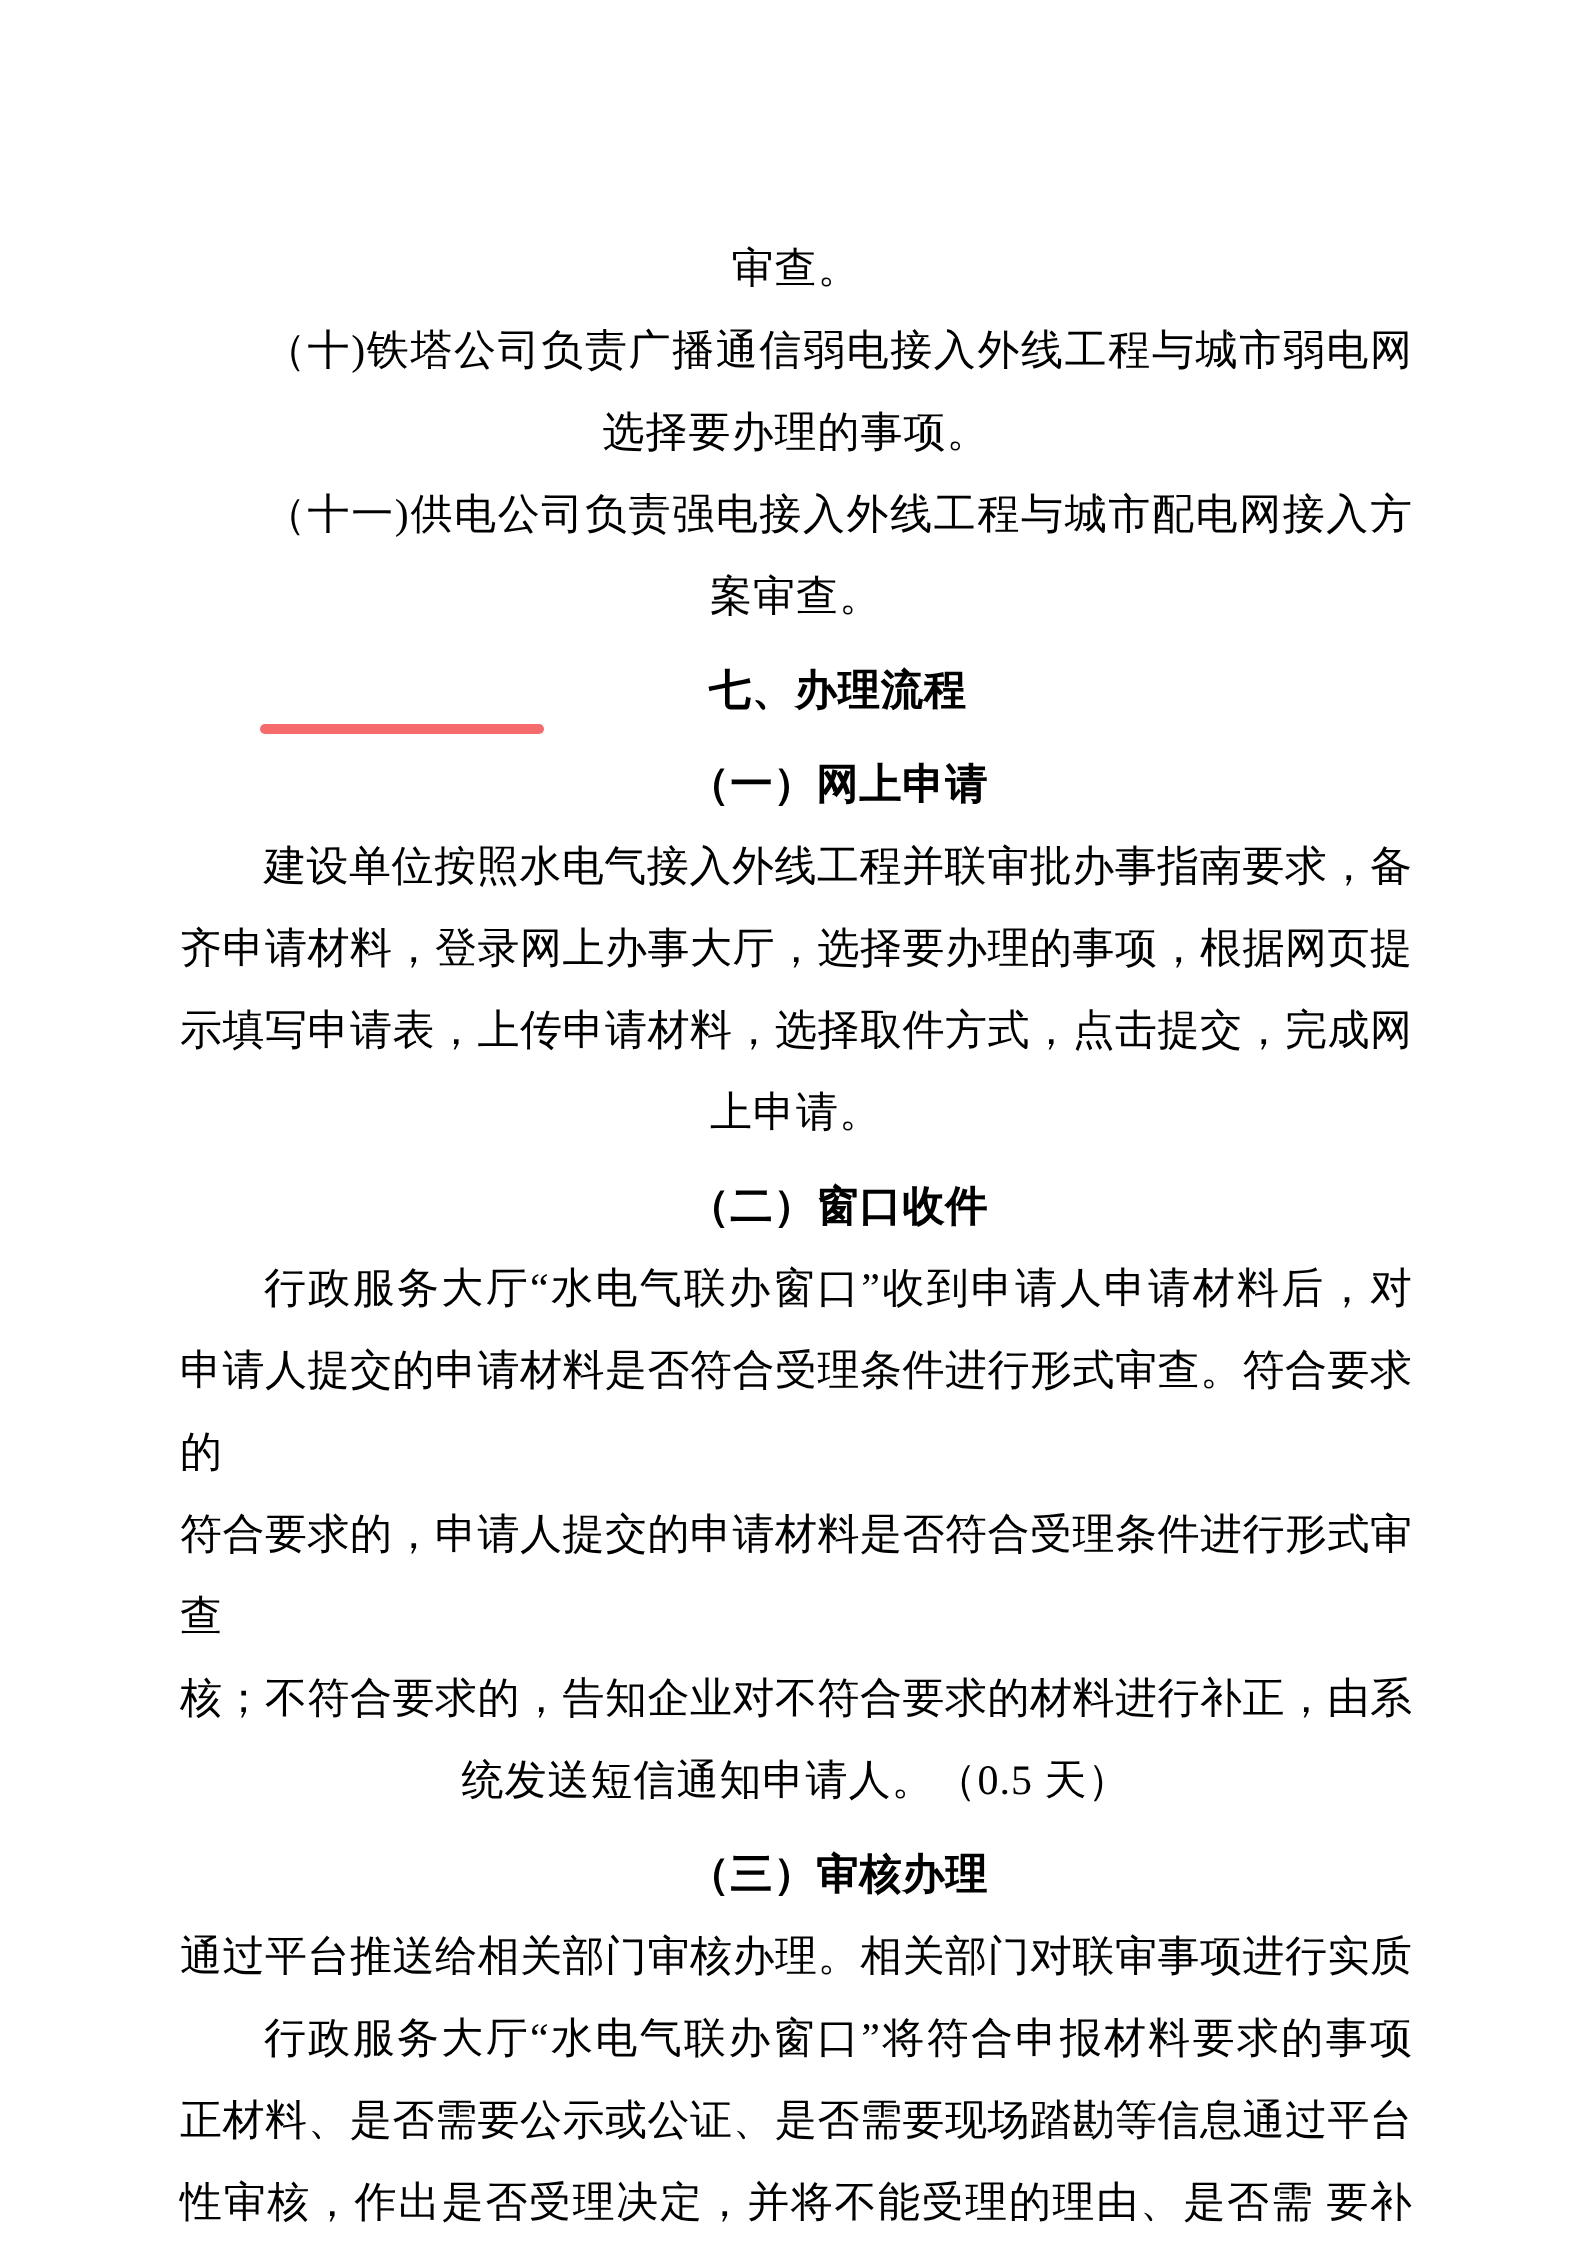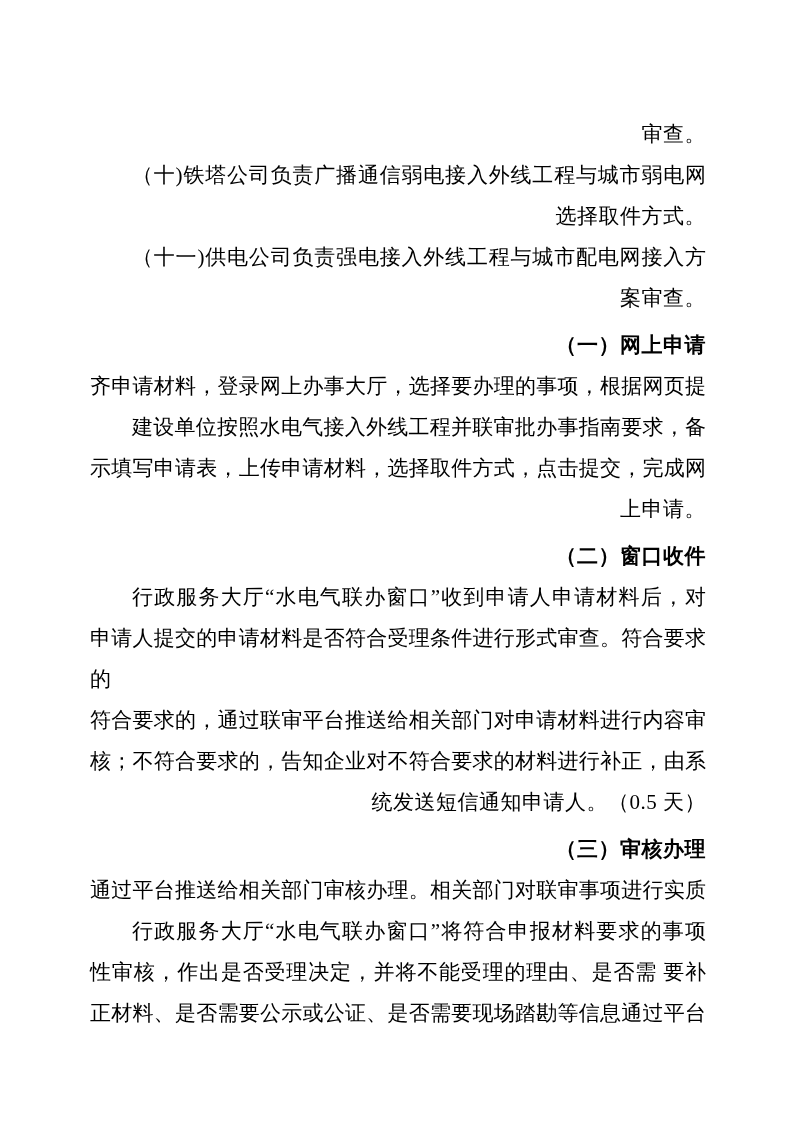--- a/index.html
+++ b/index.html
@@ -15,21 +15,21 @@
   .text-block {
     position: absolute;
     left: 90px;
     top: 114px;
     width: 616px;
     font-size: 21px;
   }
   .ln {
     line-height: 41px;
     min-height: 41px;
-    text-align: right;
+    text-align: center;
     letter-spacing: 0.5px;
   }
   
   .j {
     text-align: justify;
     text-align-last: justify;
     letter-spacing: 0;
   }
   
   .ind { text-indent: 42px; }
@@ -50,38 +50,42 @@
   }
 </style>
 </head>
 <body>
 
 <div class="page">
   <div class="text-block">
 
     <div class="ln">审查。</div>
     <div class="ln j ind">（十)铁塔公司负责广播通信弱电接入外线工程与城市弱电网</div>
-    <div class="ln">选择取件方式。</div>
+    <div class="ln">选择要办理的事项。</div>
     <div class="ln j ind">（十一)供电公司负责强电接入外线工程与城市配电网接入方</div>
     <div class="ln">案审查。</div>
 
+    <div class="ln h ind">
+      <span>七、办理流程</span>
+      <span class="red-underline" style="background: rgb(245, 107, 107);"></span>
+    </div>
 
     <div class="ln h ind">（一）网上申请</div>
+    <div class="ln j ind">建设单位按照水电气接入外线工程并联审批办事指南要求，备</div>
     <div class="ln j">齐申请材料，登录网上办事大厅，选择要办理的事项，根据网页提</div>
-    <div class="ln j ind">建设单位按照水电气接入外线工程并联审批办事指南要求，备</div>
     <div class="ln j">示填写申请表，上传申请材料，选择取件方式，点击提交，完成网</div>
     <div class="ln">上申请。</div>
 
     <div class="ln h ind">（二）窗口收件</div>
     <div class="ln j ind">行政服务大厅“水电气联办窗口”收到申请人申请材料后，对</div>
     <div class="ln j">申请人提交的申请材料是否符合受理条件进行形式审查。符合要求的</div>
-    <div class="ln j">符合要求的，通过联审平台推送给相关部门对申请材料进行内容审</div>
+    <div class="ln j">符合要求的，申请人提交的申请材料是否符合受理条件进行形式审查</div>
     <div class="ln j">核；不符合要求的，告知企业对不符合要求的材料进行补正，由系</div>
     <div class="ln">统发送短信通知申请人。（0.5 天）</div>
 
     <div class="ln h ind">（三）审核办理</div>
     <div class="ln j">通过平台推送给相关部门审核办理。相关部门对联审事项进行实质</div>
     <div class="ln j ind">行政服务大厅“水电气联办窗口”将符合申报材料要求的事项</div>
+    <div class="ln j">正材料、是否需要公示或公证、是否需要现场踏勘等信息通过平台</div>
     <div class="ln j">性审核，作出是否受理决定，并将不能受理的理由、是否需 要补</div>
-    <div class="ln j">正材料、是否需要公示或公证、是否需要现场踏勘等信息通过平台</div>
 
   </div>
 </div>
 
 </body></html>

